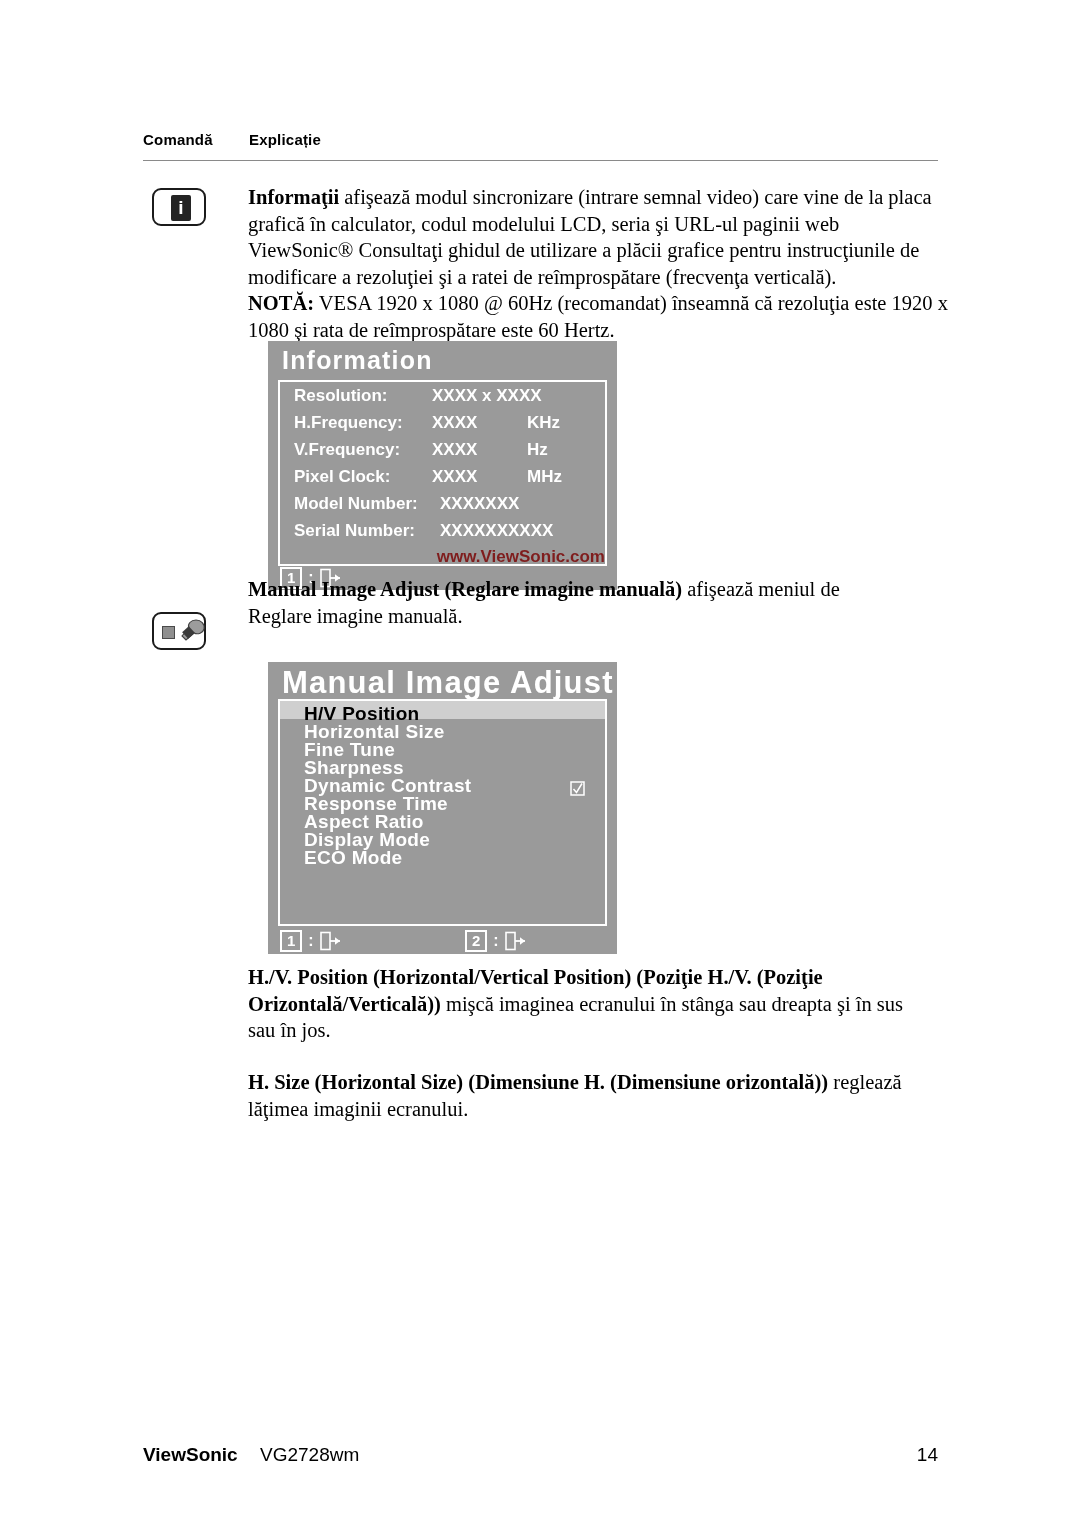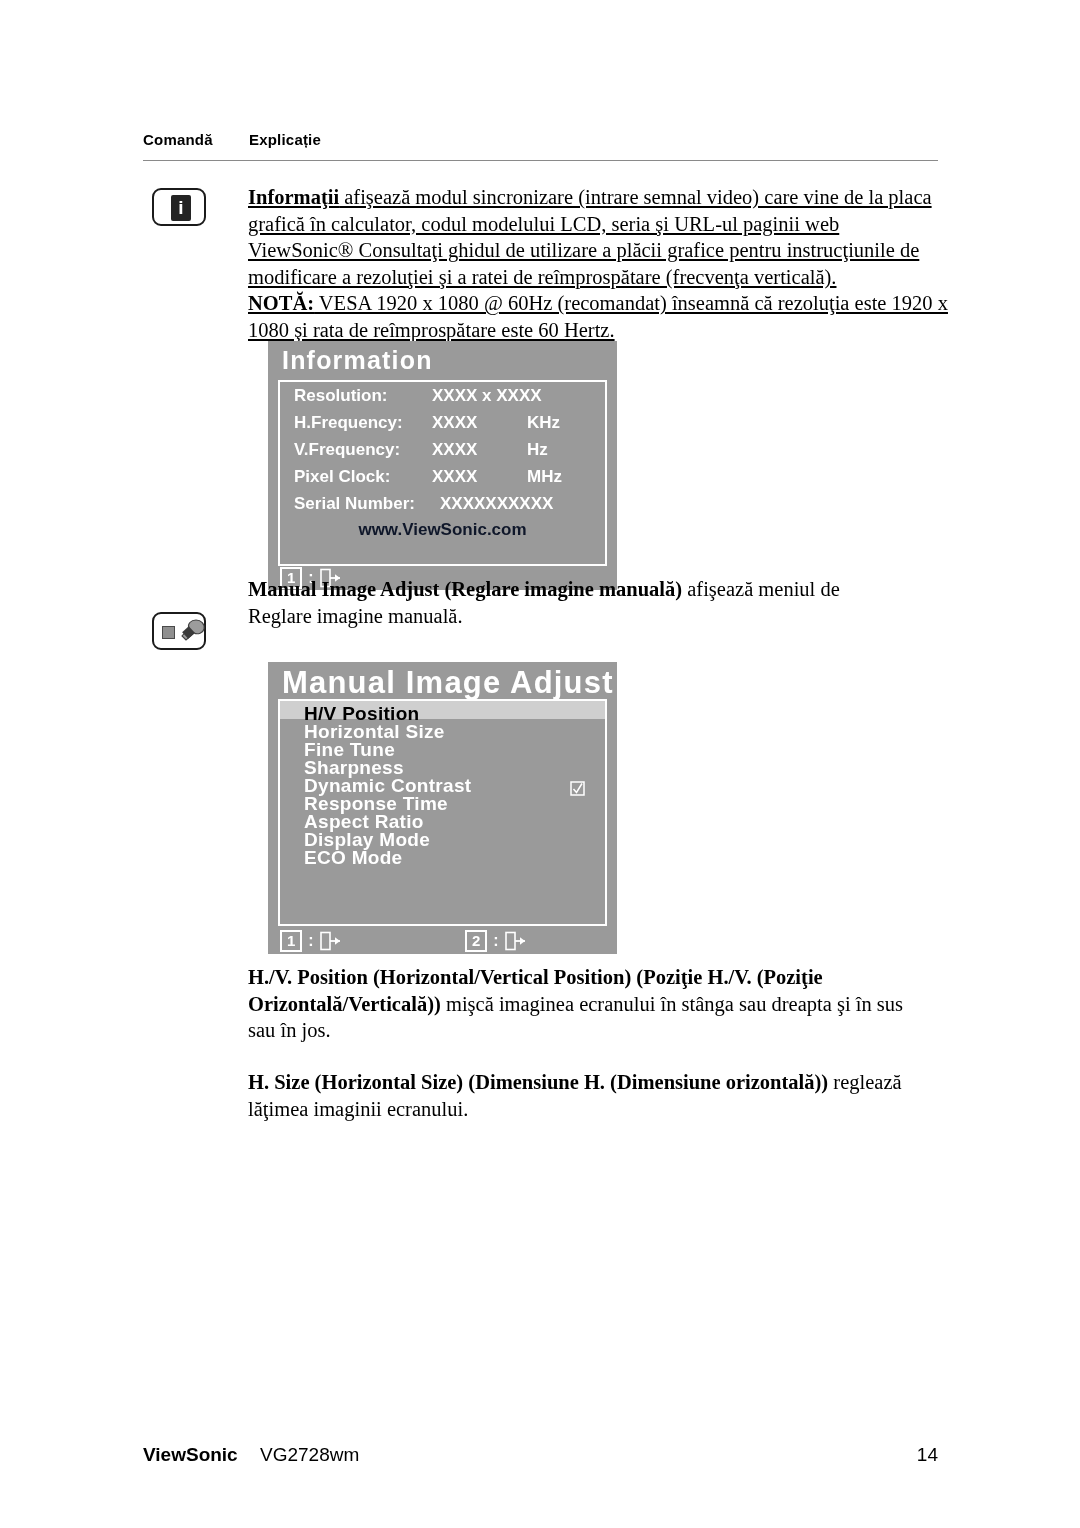--- a/index.html
+++ b/index.html
@@ -46,21 +46,21 @@
 
   
   .para {
     position: absolute;
     font-size: 20.5px;
     line-height: 26.6px;
     text-align: left;
   }
   .para b { font-weight: bold; }
 
-  .p-info      { left: 248px; top: 184px;  width: 700px; text-decoration: underline; }
+  .p-info      { left: 248px; top: 184px;  width: 700px; }
   .p-mia       { left: 248px; top: 576px;  width: 660px; }
   .p-hv        { left: 248px; top: 964px;  width: 680px; }
   .p-hsize     { left: 248px; top: 1069px; width: 680px; }
   .p-fine      { left: 248px; top: 1152px; width: 690px; }
 
   
   .mic {
     position: absolute;
     width: 54px;
     height: 38px;
@@ -180,25 +180,25 @@
   .info-row .unit {
     position: absolute;
     left: 247px;
   }
   .info-row.modelrow .val { left: 160px; }
   .info-row.serialrow .val { left: 160px; }
   .info-url {
     position: relative;
     height: 25px;
     line-height: 25px;
-    text-align: center;
+    text-align: right;
     font-family: "Liberation Sans", sans-serif;
     font-weight: bold;
     font-size: 17px;
-    color: #0f172a;
+    color: #7f1d1d;
   }
   #osd-information .osd-foot { left: 12px; top: 226px; }
 
   
   #osd-manual { left: 268px; top: 662px; width: 349px; height: 292px; }
   #osd-manual .osd-title { left: 14px; top: 3px; font-size: 31px; }
   #osd-manual .osd-box { left: 10px; top: 37px; width: 329px; height: 227px; }
   .menu-list {
     position: absolute;
     left: 0; top: 0;
@@ -279,20 +279,24 @@
         </div>
         <div class="info-row">
           <span class="lab">V.Frequency:</span>
           <span class="val">XXXX</span>
           <span class="unit">Hz</span>
         </div>
         <div class="info-row">
           <span class="lab">Pixel Clock:</span>
           <span class="val">XXXX</span>
           <span class="unit">MHz</span>
+        </div>
+        <div class="info-row modelrow">
+          <span class="lab">Model Number:</span>
+          <span class="val">XXXXXXX</span>
         </div>
         <div class="info-row serialrow">
           <span class="lab">Serial Number:</span>
           <span class="val">XXXXXXXXXX</span>
         </div>
         <div class="info-url">www.ViewSonic.com</div>
       </div>
     </div>
     <div class="osd-foot">
       <span class="keybox">1</span>

